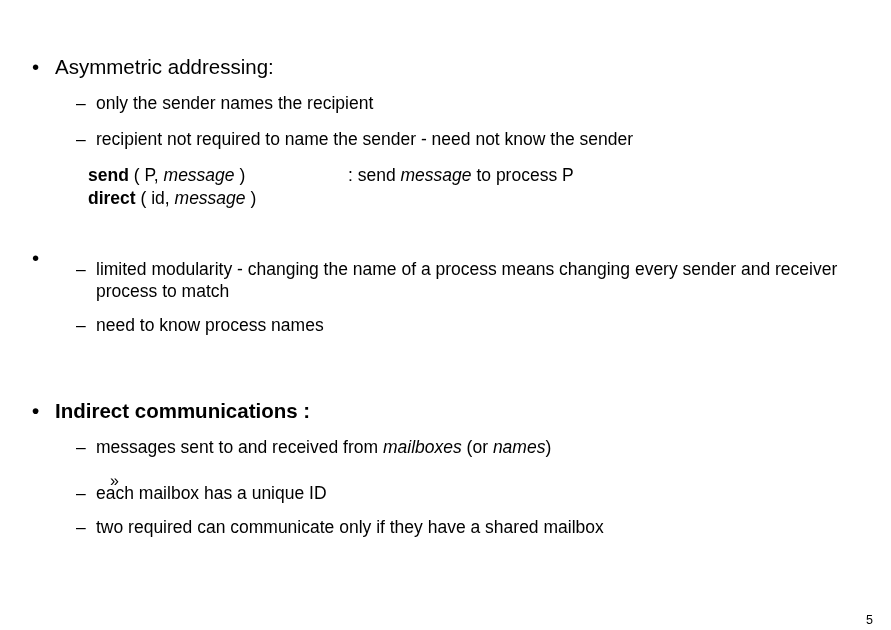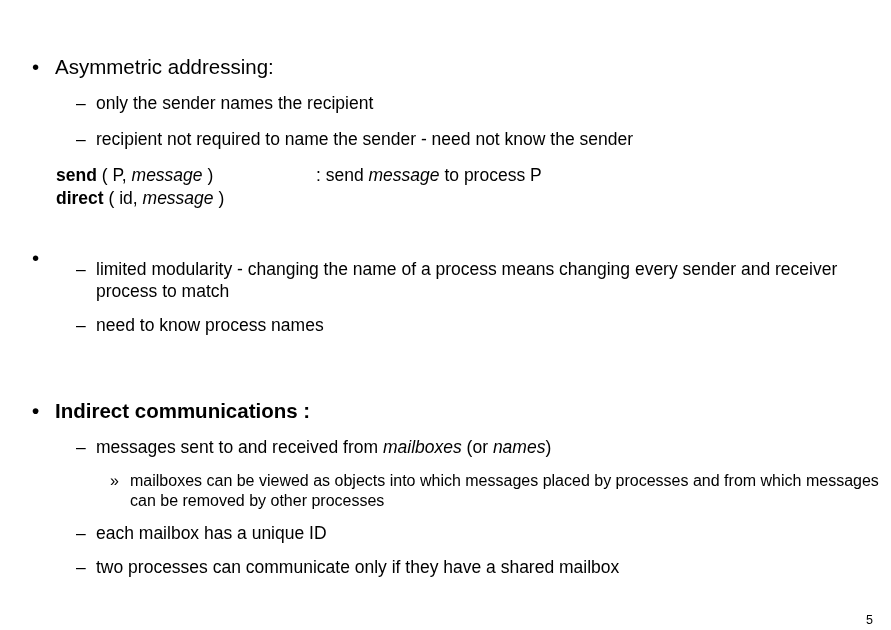--- a/index.html
+++ b/index.html
@@ -67,21 +67,21 @@
     position: absolute;
     left: 110px;
     top: 0;
     font-size: 16px;
     line-height: 1.26;
   }
 
   
   .api-block {
     margin: 0;
-    padding-left: 56px;
+    padding-left: 88px;
     font-size: 17.5px;
     line-height: 1.28;
   }
   .api-row {
     display: flex;
     align-items: baseline;
   }
   .api-sig {
     width: 260px;
     flex: 0 0 260px;
@@ -175,32 +175,31 @@
 
   <p class="l2">
     <span class="marker">–</span>
     <span>messages sent to and received from </span><span class="it">mailboxes</span><span> (or </span><span class="it">names</span><span>)</span>
   </p>
 
   <div class="sp-3"></div>
 
   <p class="l3" style="max-width:790px;">
     <span class="marker">»</span>
-    <span>mailboxes can be viewed as objects into which messages placed by processes and from which messages can be removed by other processes</span>
   </p>
 
   <div class="sp-3"></div>
 
   <p class="l2">
     <span class="marker">–</span>
     <span>each mailbox has a unique ID</span>
   </p>
 
   <div class="sp-3"></div>
 
   <p class="l2">
     <span class="marker">–</span>
-    <span>two processes can communicate only if they have a shared mailbox</span>
+    <span>two required can communicate only if they have a shared mailbox</span>
   </p>
 
   <div class="page-num">5</div>
 
 </div>
 
 </body></html>

